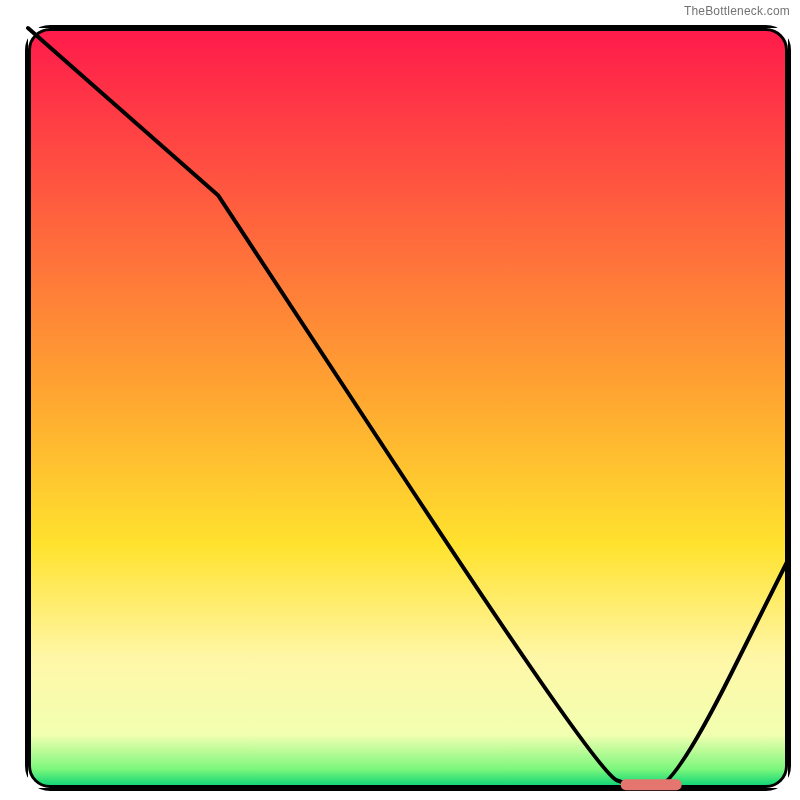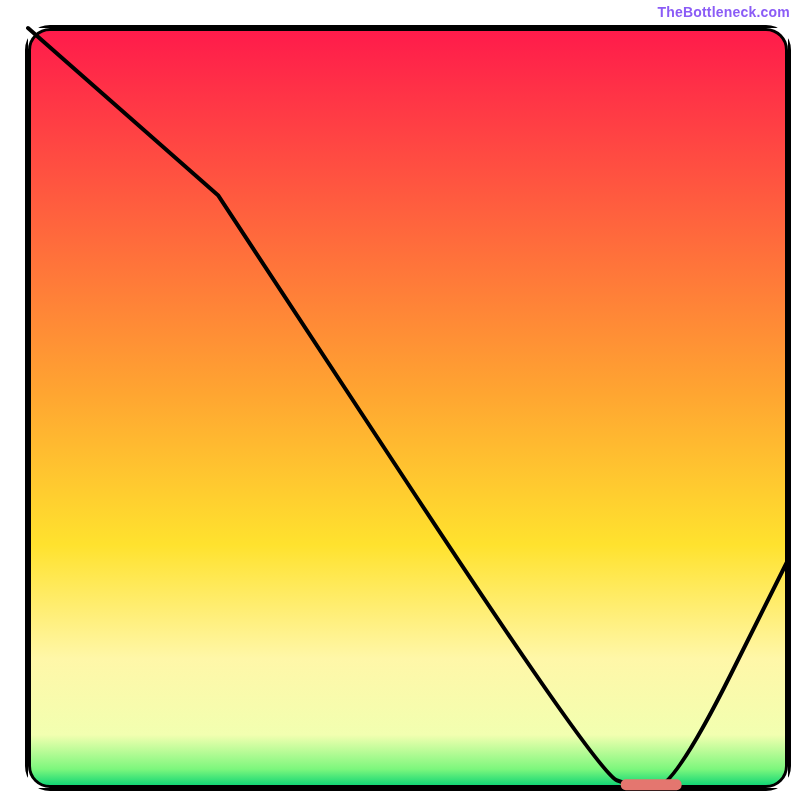--- a/index.html
+++ b/index.html
@@ -12,23 +12,23 @@
   }
   .chart-wrapper {
     position: relative;
     width: 800px;
     height: 800px;
   }
   .attribution {
     position: absolute;
     top: 4px;
     right: 10px;
-    font-size: 14px;
-    font-weight: 700;
-    color: #8b5cf6;
+    font-size: 12px;
+    font-weight: 400;
+    color: #737373;
     letter-spacing: 0.2px;
   }
   svg {
     display: block;
   }
 </style>
 </head>
 <body>
 
 <div class="chart-wrapper">

